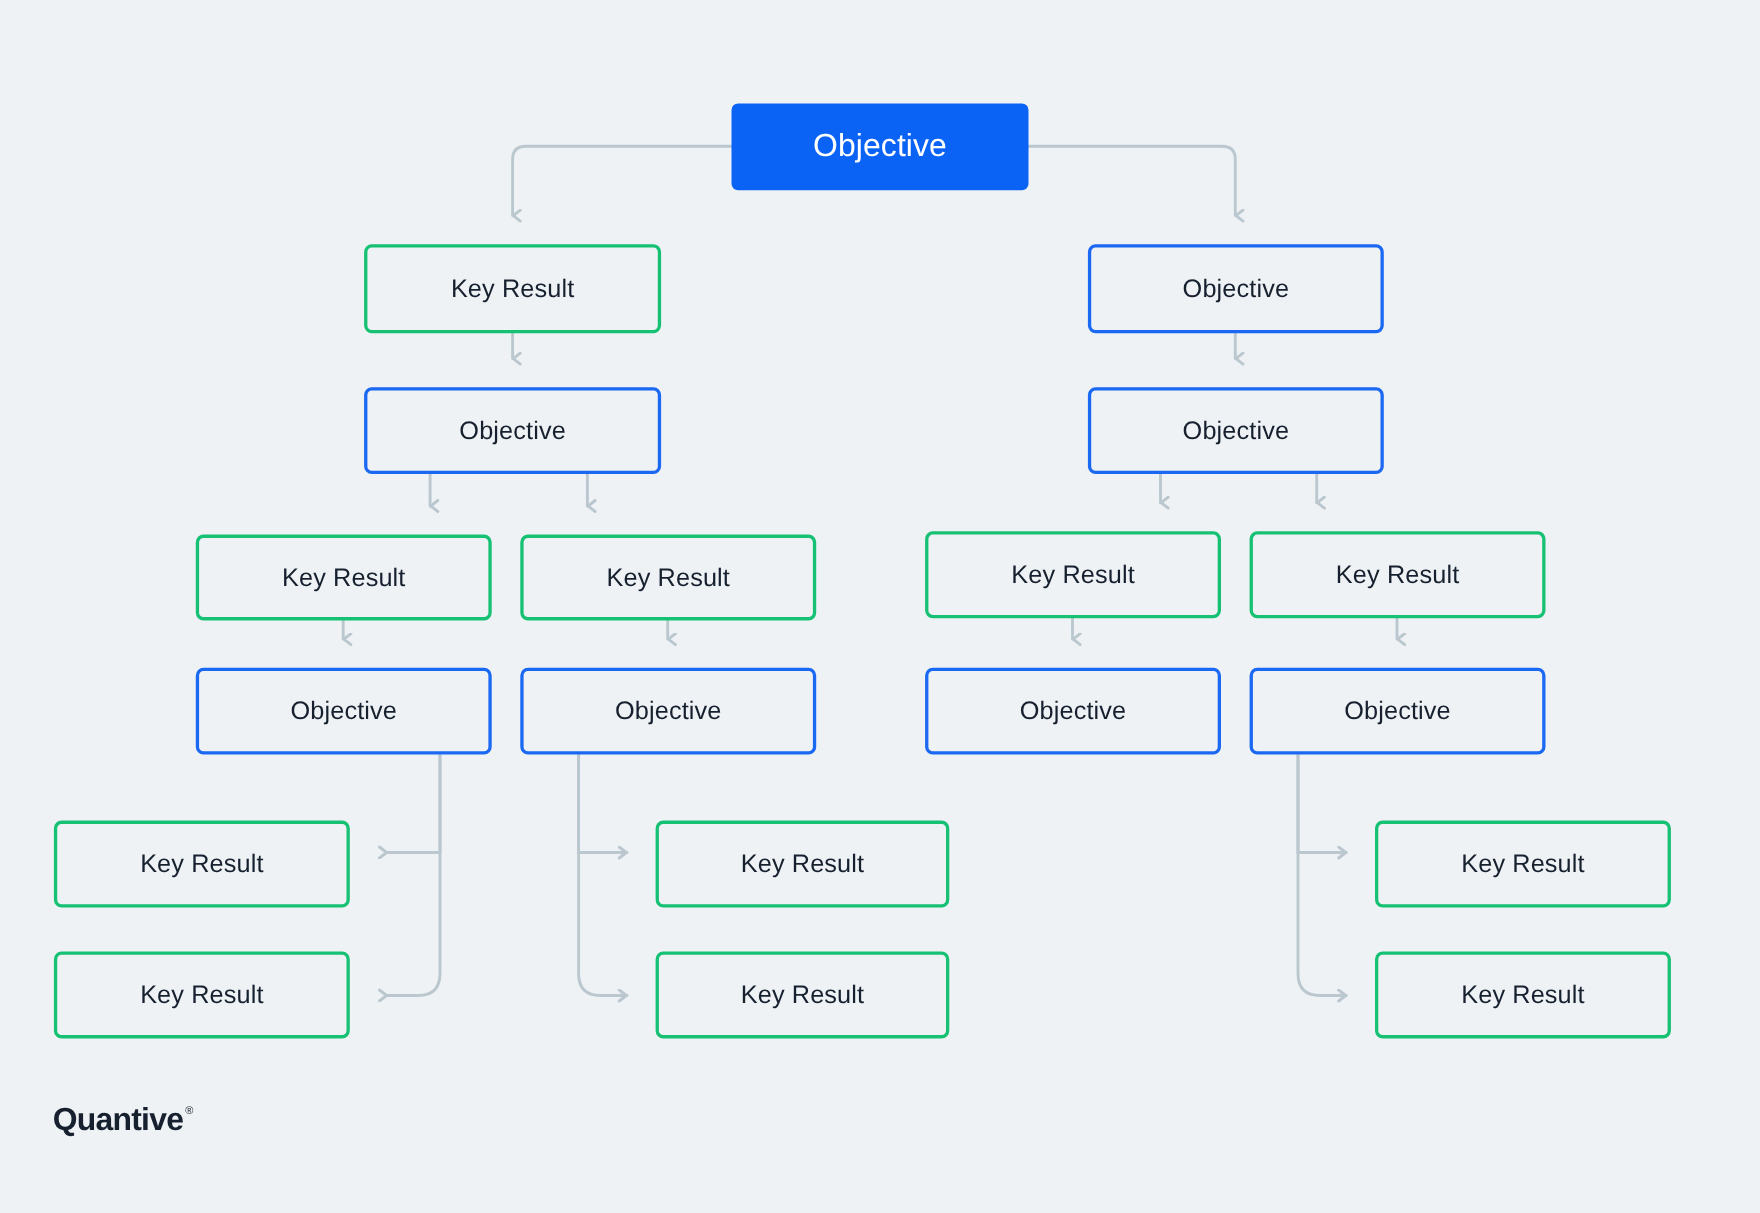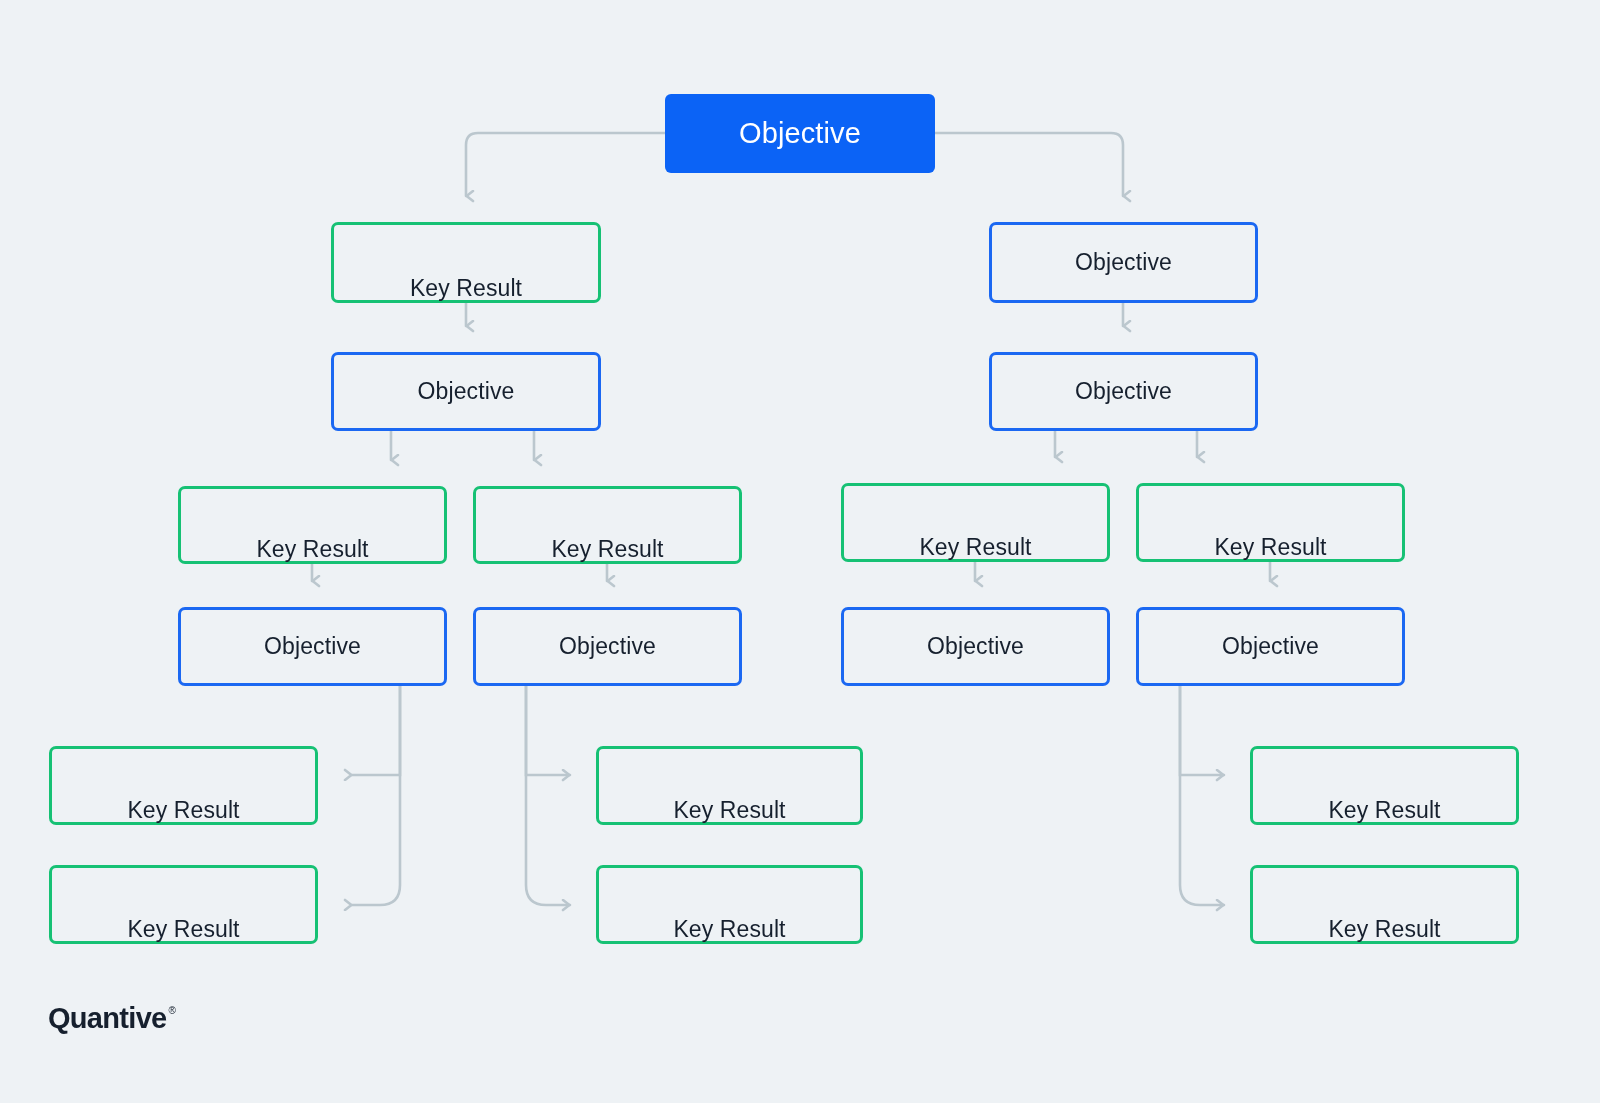--- a/index.html
+++ b/index.html
@@ -47,21 +47,20 @@
     border: none;
     color: #ffffff;
     font-size: 29px;
     border-radius: 6px;
   }
   .node.objective {
     border-color: #1b68f2;
   }
   .node.key-result {
     border-color: #16c174;
-    align-items: flex-end;
   }
   .node-label {
     display: block;
     line-height: 1;
   }
   #brand {
     position: absolute;
     left: 48px;
     top: 1004px;
     display: flex;

